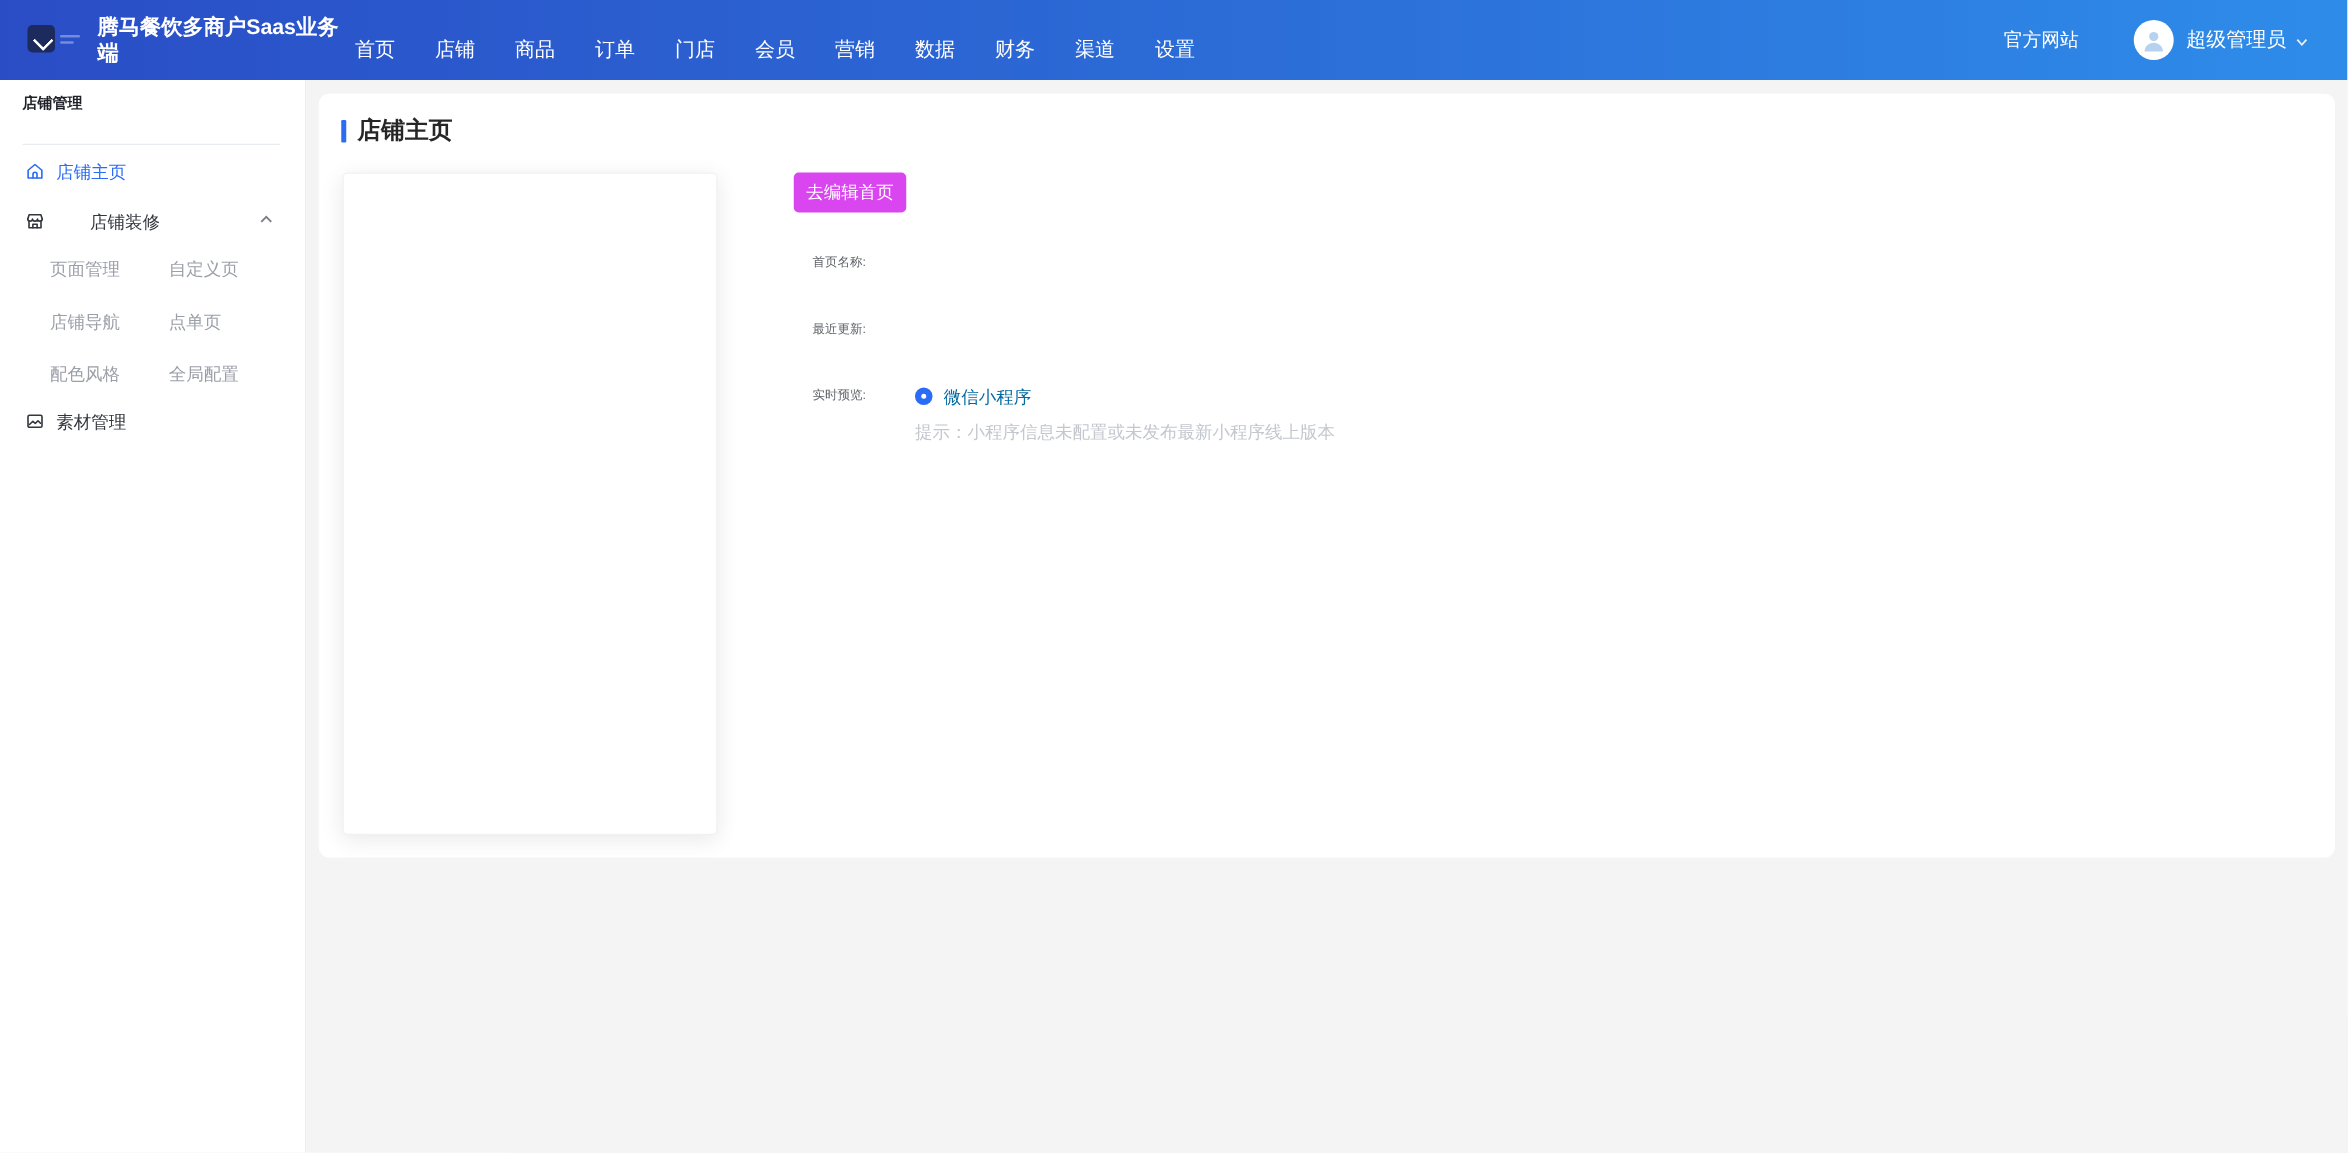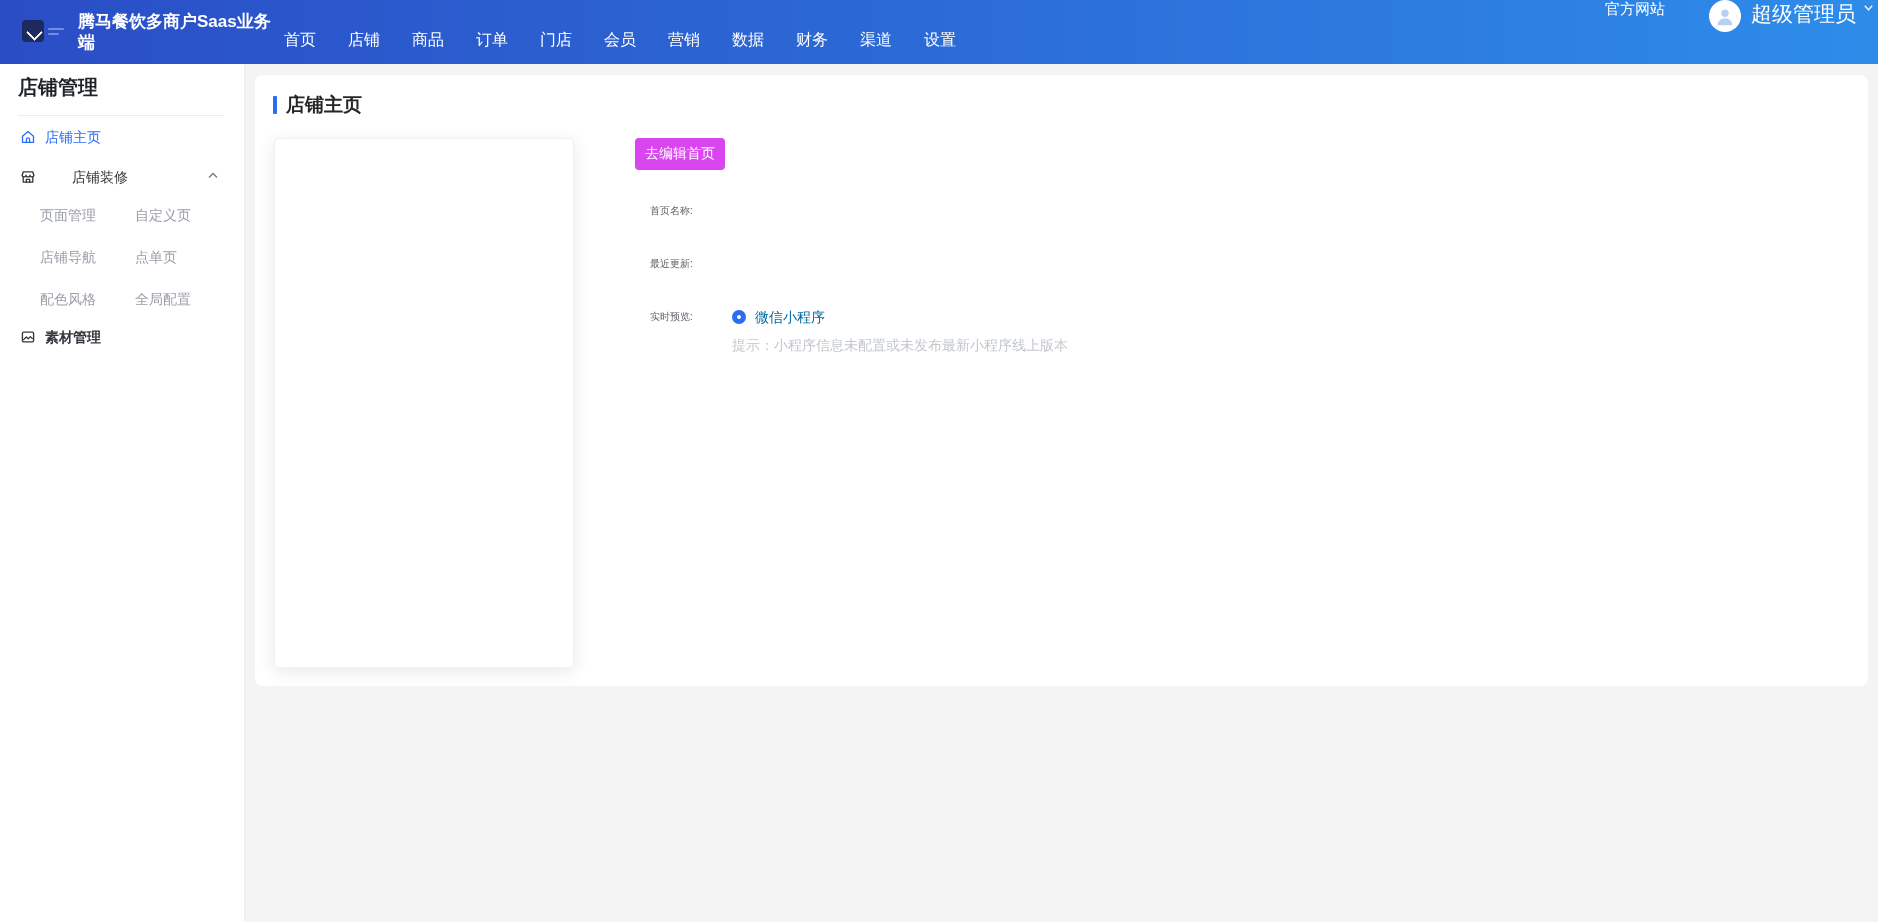--- a/index.html
+++ b/index.html
@@ -35,45 +35,45 @@
   }
   .nav{position:absolute;left:284px;top:0;height:64px;display:flex;gap:32px;}
   .nav-item{
     position:relative;display:flex;align-items:center;height:81px;
     color:#fff;font-size:16px;cursor:pointer;white-space:nowrap;
   }
   .nav-item.active::after{
     content:"";position:absolute;left:1px;right:1px;bottom:8px;height:3px;
     background:#fff;border-radius:2px;
   }
-  .topbar-right{position:absolute;right:4px;top:0;height:64px;display:flex;align-items:flex-start;}
+  .topbar-right{position:absolute;right:31px;top:0;height:64px;display:flex;align-items:center;}
   .site-link{color:#fff;font-size:15px;margin-right:44px;cursor:pointer;text-decoration:none;}
   .avatar{
     width:32px;height:32px;border-radius:50%;background:#fff;margin-right:10px;
     display:flex;align-items:center;justify-content:center;overflow:hidden;cursor:pointer;
   }
-  .username{color:#fff;font-size:21px;margin-right:7px;cursor:pointer;}
+  .username{color:#fff;font-size:16px;margin-right:7px;cursor:pointer;}
   .caret-down{width:11px;height:11px;stroke:#e8f1fb;stroke-width:1.6;fill:none;margin-top:2px;}
 
   
   .sidebar{
     position:absolute;left:0;top:64px;width:245px;height:858px;background:#fff;
     border-right:1px solid #ebedf0;box-sizing:border-box;
   }
-  .sidebar-title{position:absolute;left:18px;top:10px;font-size:20px;font-weight:bold;color:#1f2329;}
+  .sidebar-title{position:absolute;left:18px;top:10px;font-size:12px;font-weight:bold;color:#1f2329;}
   .sidebar-divider{position:absolute;left:18px;right:20px;top:51px;height:1px;background:#e9ecf0;}
   .menu-item{
     position:absolute;left:20px;display:flex;align-items:center;gap:9px;
     font-size:14px;color:#33373d;cursor:pointer;height:22px;line-height:22px;
   }
   .menu-item .mi-icon{width:16px;height:16px;display:block;flex:0 0 auto;}
   .menu-item.active{color:#2a6cf5;}
   .mi-home{top:62px;}
   .mi-deco{top:102px;gap:36px;}
-  .mi-material{top:262px;font-weight:bold;}
+  .mi-material{top:262px;}
   .collapse-arrow{
     position:absolute;left:207px;top:106px;width:12px;height:12px;
     stroke:#7a7f86;stroke-width:1.5;fill:none;cursor:pointer;
   }
   .submenu{
     position:absolute;left:40px;top:140px;
     display:grid;grid-template-columns:95px auto;row-gap:20px;
   }
   .submenu-item{font-size:14px;color:#9b9fa8;line-height:22px;cursor:pointer;white-space:nowrap;}
 

